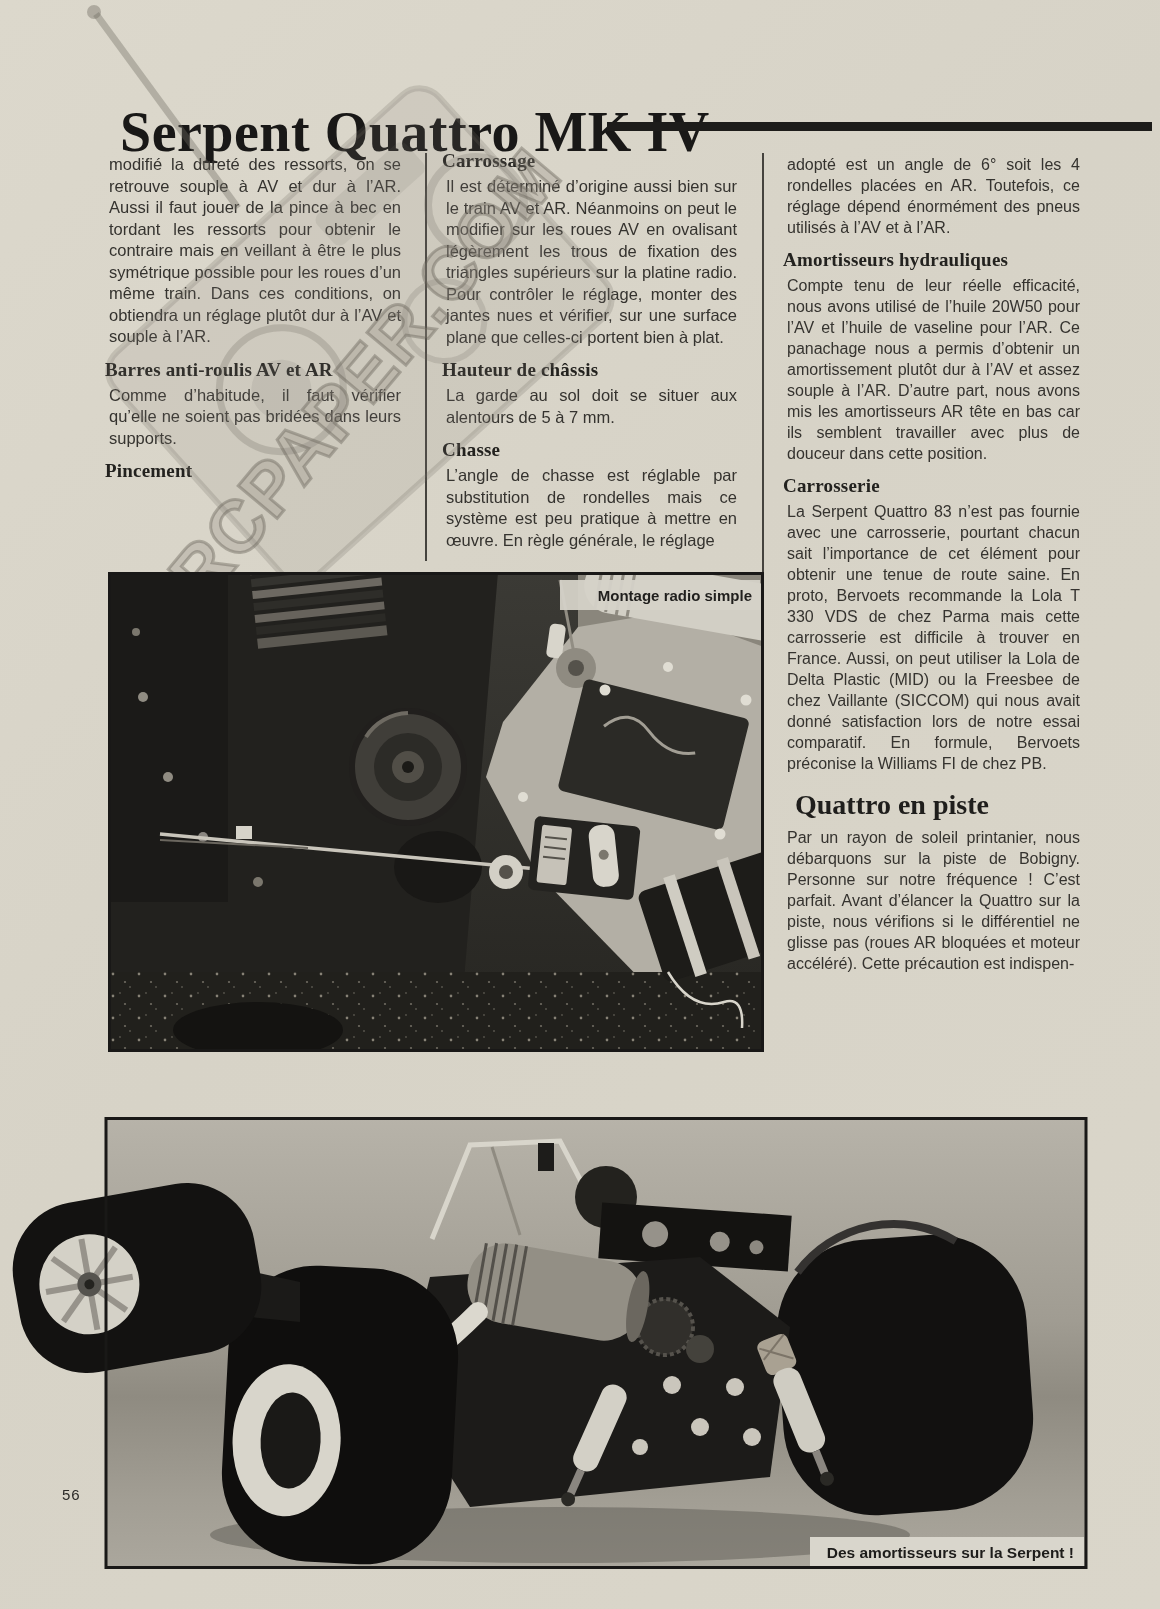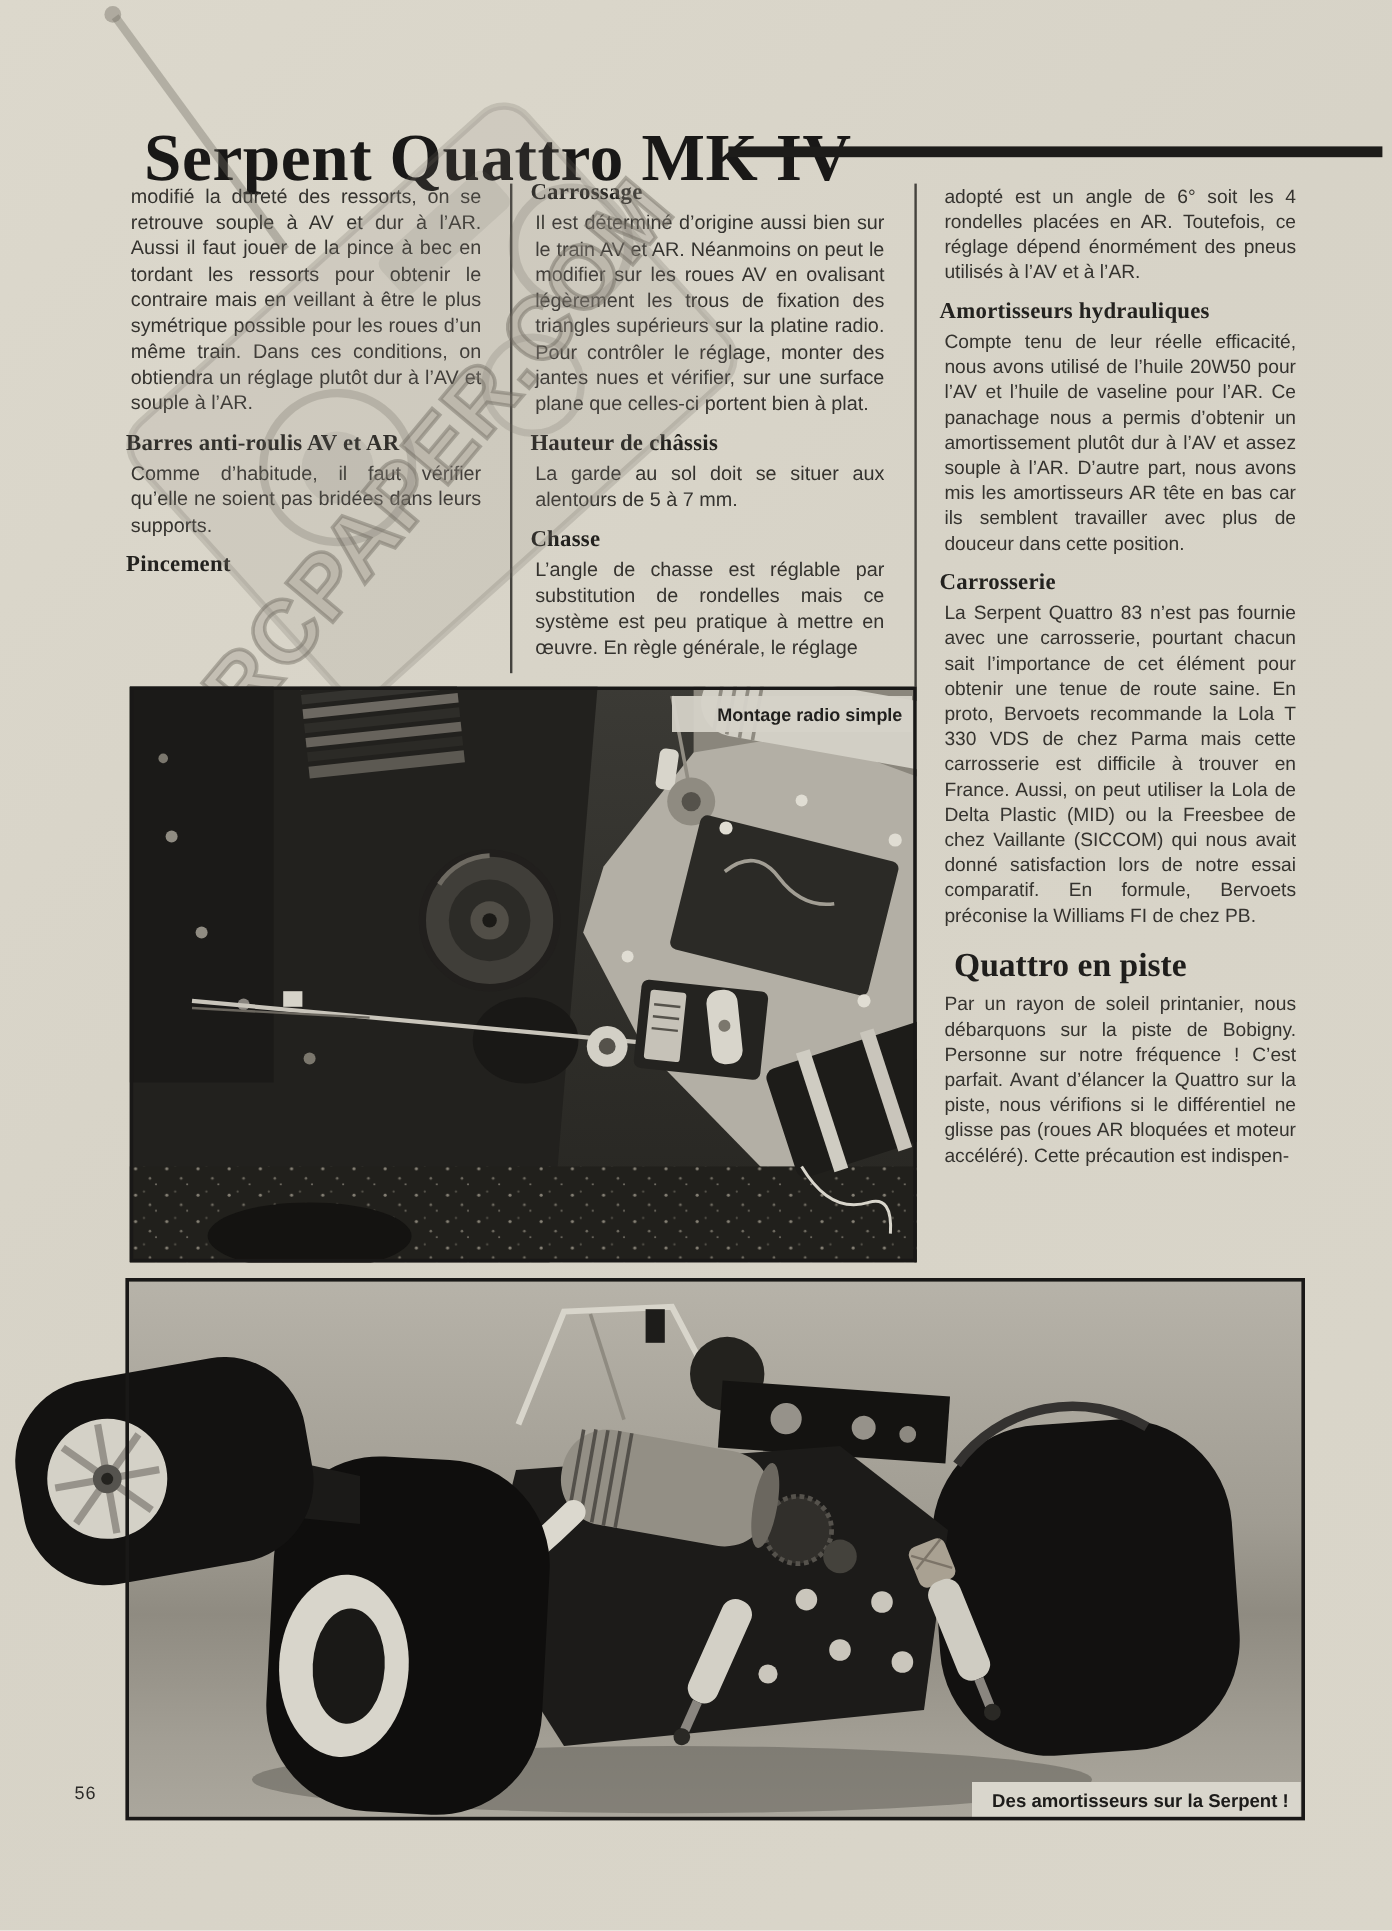--- a/index.html
+++ b/index.html
@@ -42,21 +42,21 @@
     position:absolute;left:152px;top:562px;
     transform:rotate(-50deg);transform-origin:0 0;
     font-family:"Liberation Sans",sans-serif;font-weight:700;
     font-size:74px;letter-spacing:1px;white-space:nowrap;
     color:rgba(150,144,132,0.30);
     -webkit-text-stroke:3px rgba(100,95,85,0.40);
   }
   
   .photo{position:absolute;z-index:4;}
   .photo-mid{left:108px;top:572px;width:656px;height:556px;}
-  .photo-bot{left:0px;top:1065px;width:1134px;height:453px;}
+  .photo-bot{left:0px;top:1117px;width:1134px;height:453px;}
   .pagenum{
     position:absolute;left:62px;top:1486px;z-index:2;
     font-size:15px;color:#2c2b29;letter-spacing:1px;
   }
 </style>
 </head>
 <body>
 
 <div class="page">
 

